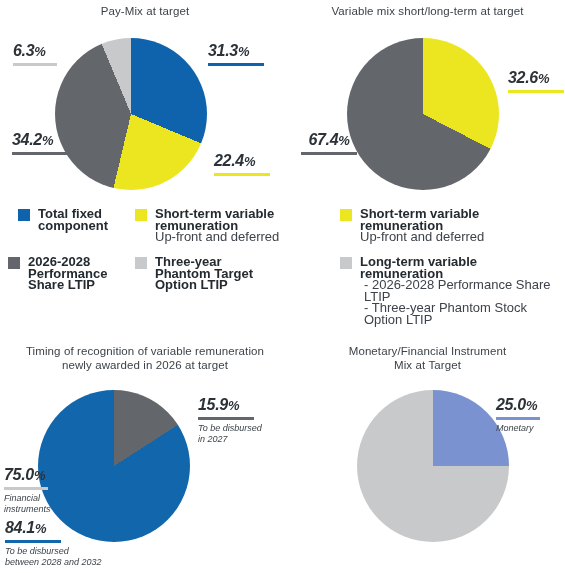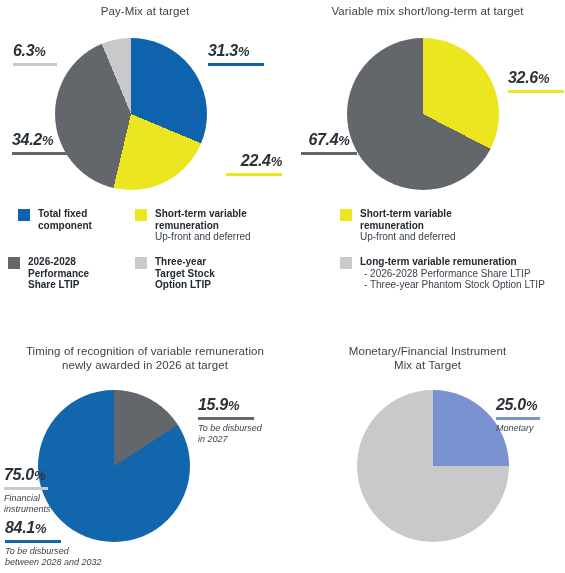--- a/index.html
+++ b/index.html
@@ -65,21 +65,21 @@
     align-items: flex-start;
   }
   .swatch {
     width: 12px;
     height: 12px;
     flex: 0 0 12px;
     margin-right: 8px;
     margin-top: 1px;
   }
   .legend-text {
-    font-size: 10px;
+    font-size: 13px;
     line-height: 11.5px;
     color: #232a30;
   }
   .legend-text .strong {
     font-weight: bold;
     display: block;
   }
   .legend-text .light {
     font-weight: normal;
     display: block;
@@ -100,21 +100,21 @@
       #ece621 112.68deg 193.32deg,
       #63676c 193.32deg 337.32deg,
       #c8c9cb 337.32deg 360deg);"></div>
 </div>
 
 <div class="pct" style="left:208px; top:42px;">
   <span>31.3</span><span class="sym">%</span>
   <div class="rule" style="background:#0f63ad;"></div>
 </div>
 
-<div class="pct" style="left:226px; top:152px;text-align:right;">
+<div class="pct" style="left:214px; top:152px;">
   <span>22.4</span><span class="sym">%</span>
   <div class="rule" style="background:#ece621;"></div>
 </div>
 
 <div class="pct" style="left:12px; top:131px;">
   <span>34.2</span><span class="sym">%</span>
   <div class="rule" style="background:#63676c;"></div>
 </div>
 
 <div class="pct" style="left:13px; top:42px;">
@@ -145,21 +145,21 @@
     <span class="strong">2026-2028</span>
     <span class="strong">Performance</span>
     <span class="strong">Share LTIP</span>
   </span>
 </div>
 
 <div class="legend-item" style="left:135px; top:256px; width:150px;">
   <span class="swatch" style="background:#c8c9cb;"></span>
   <span class="legend-text">
     <span class="strong">Three-year</span>
-    <span class="strong">Target Stock</span>
+    <span class="strong">Phantom Target</span>
     <span class="strong">Option LTIP</span>
   </span>
 </div>
 
 <div class="panel" style="left:290px; top:4px; width:275px;">
   <div class="chart-title" style="width:275px;">Variable mix short/long-term at target</div>
 </div>
 
 <div class="pie-wrap" style="left:347px; top:38px;">
   <div class="pie" style="width:152px;height:152px;

